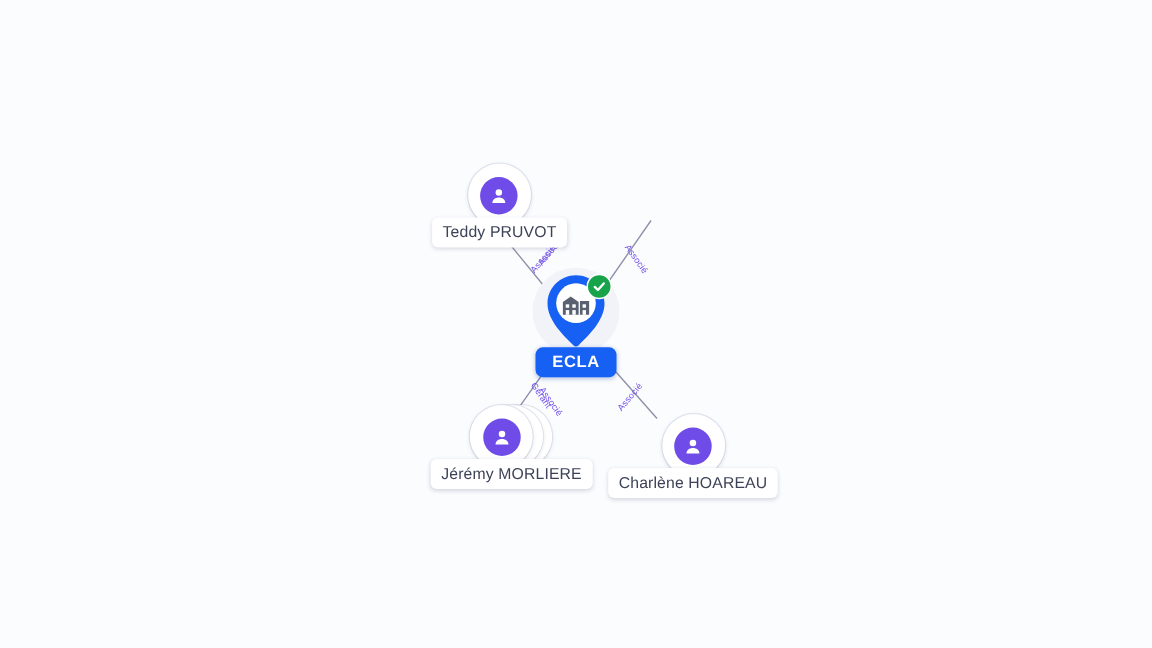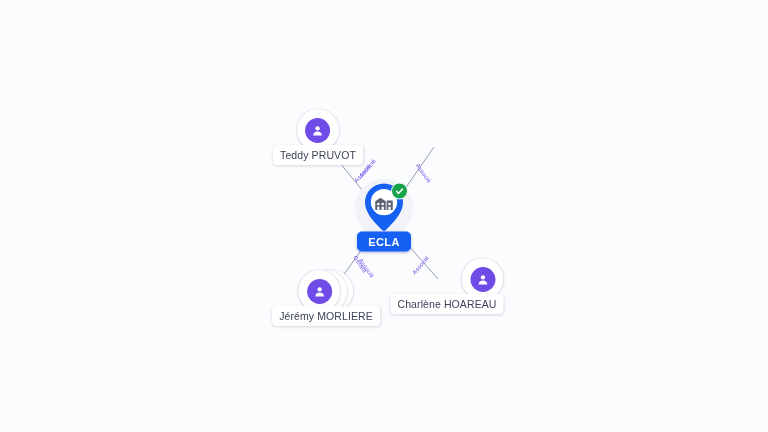--- a/index.html
+++ b/index.html
@@ -32,20 +32,21 @@
   }
 
   
   .node {
     position: absolute;
     transform: translate(-50%, -50%);
     display: flex;
     flex-direction: column;
     align-items: center;
     cursor: pointer;
+    margin-left: 15px;
   }
 
   .person-disc-wrap {
     position: relative;
     width: 42px;
     height: 42px;
   }
 
   .person-disc {
     position: absolute;
@@ -227,21 +228,21 @@
           <svg width="13" height="13" viewBox="0 0 24 24" fill="#ffffff">
             <circle cx="12" cy="8" r="4"></circle>
             <path d="M4 21c0-4.4 3.6-7 8-7s8 2.6 8 7z"></path>
           </svg>
         </span>
       </div>
     </div>
     <div class="node-label">Jérémy MORLIERE</div>
   </div>
 
-  <div class="node" style="left:447px; top:286px;align-items:flex-end;">
+  <div class="node" style="left:447px; top:304px;">
     <div class="person-disc-wrap">
       <div class="person-disc">
         <span class="avatar-circle">
           <svg width="13" height="13" viewBox="0 0 24 24" fill="#ffffff">
             <circle cx="12" cy="8" r="4"></circle>
             <path d="M4 21c0-4.4 3.6-7 8-7s8 2.6 8 7z"></path>
           </svg>
         </span>
       </div>
     </div>

